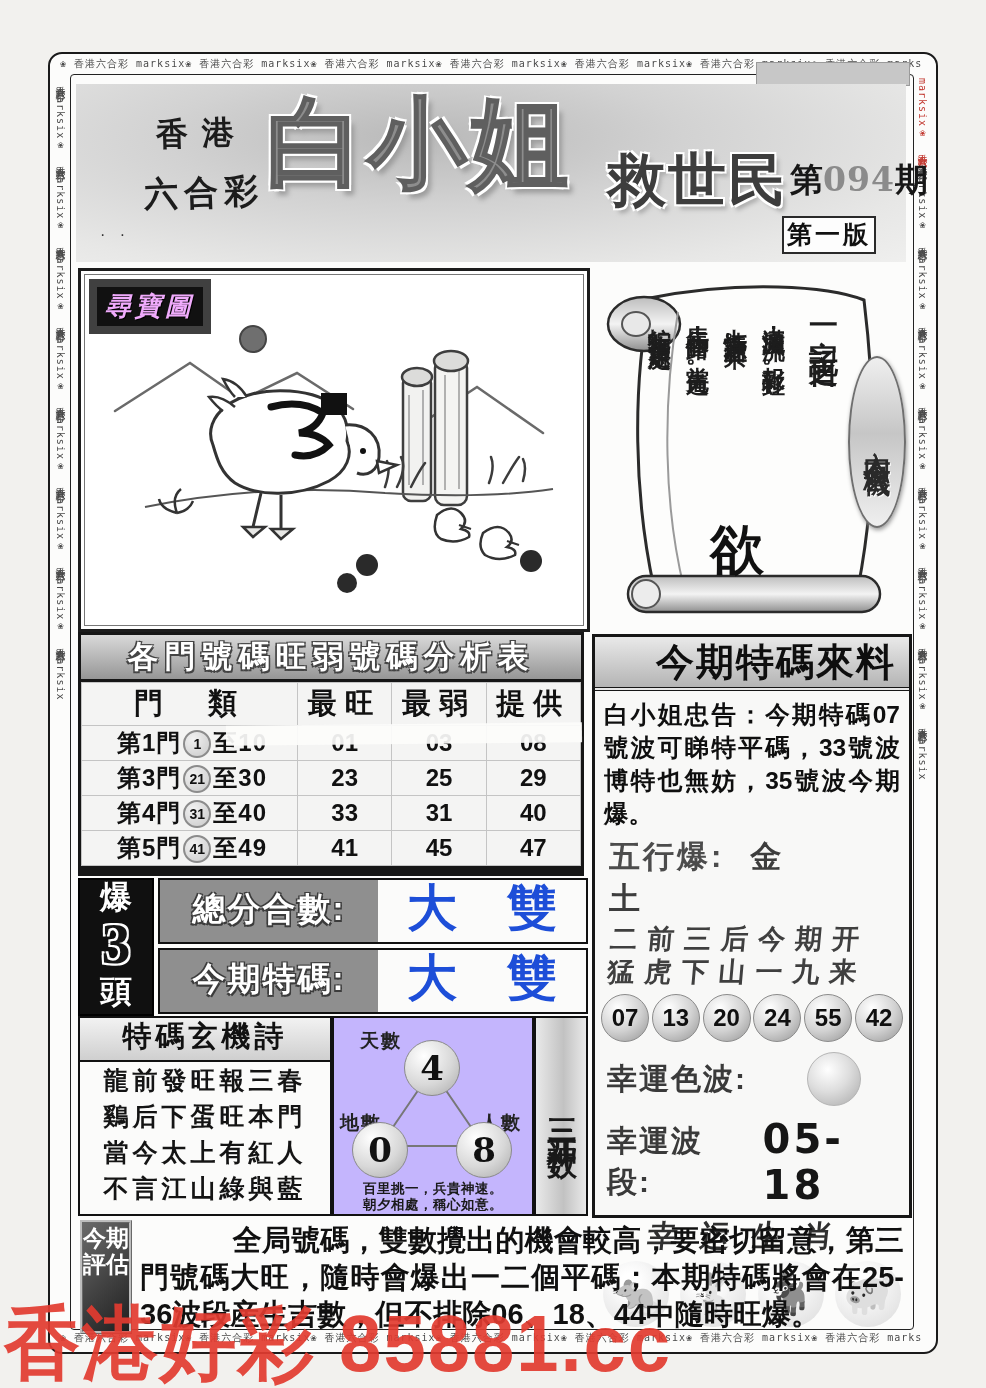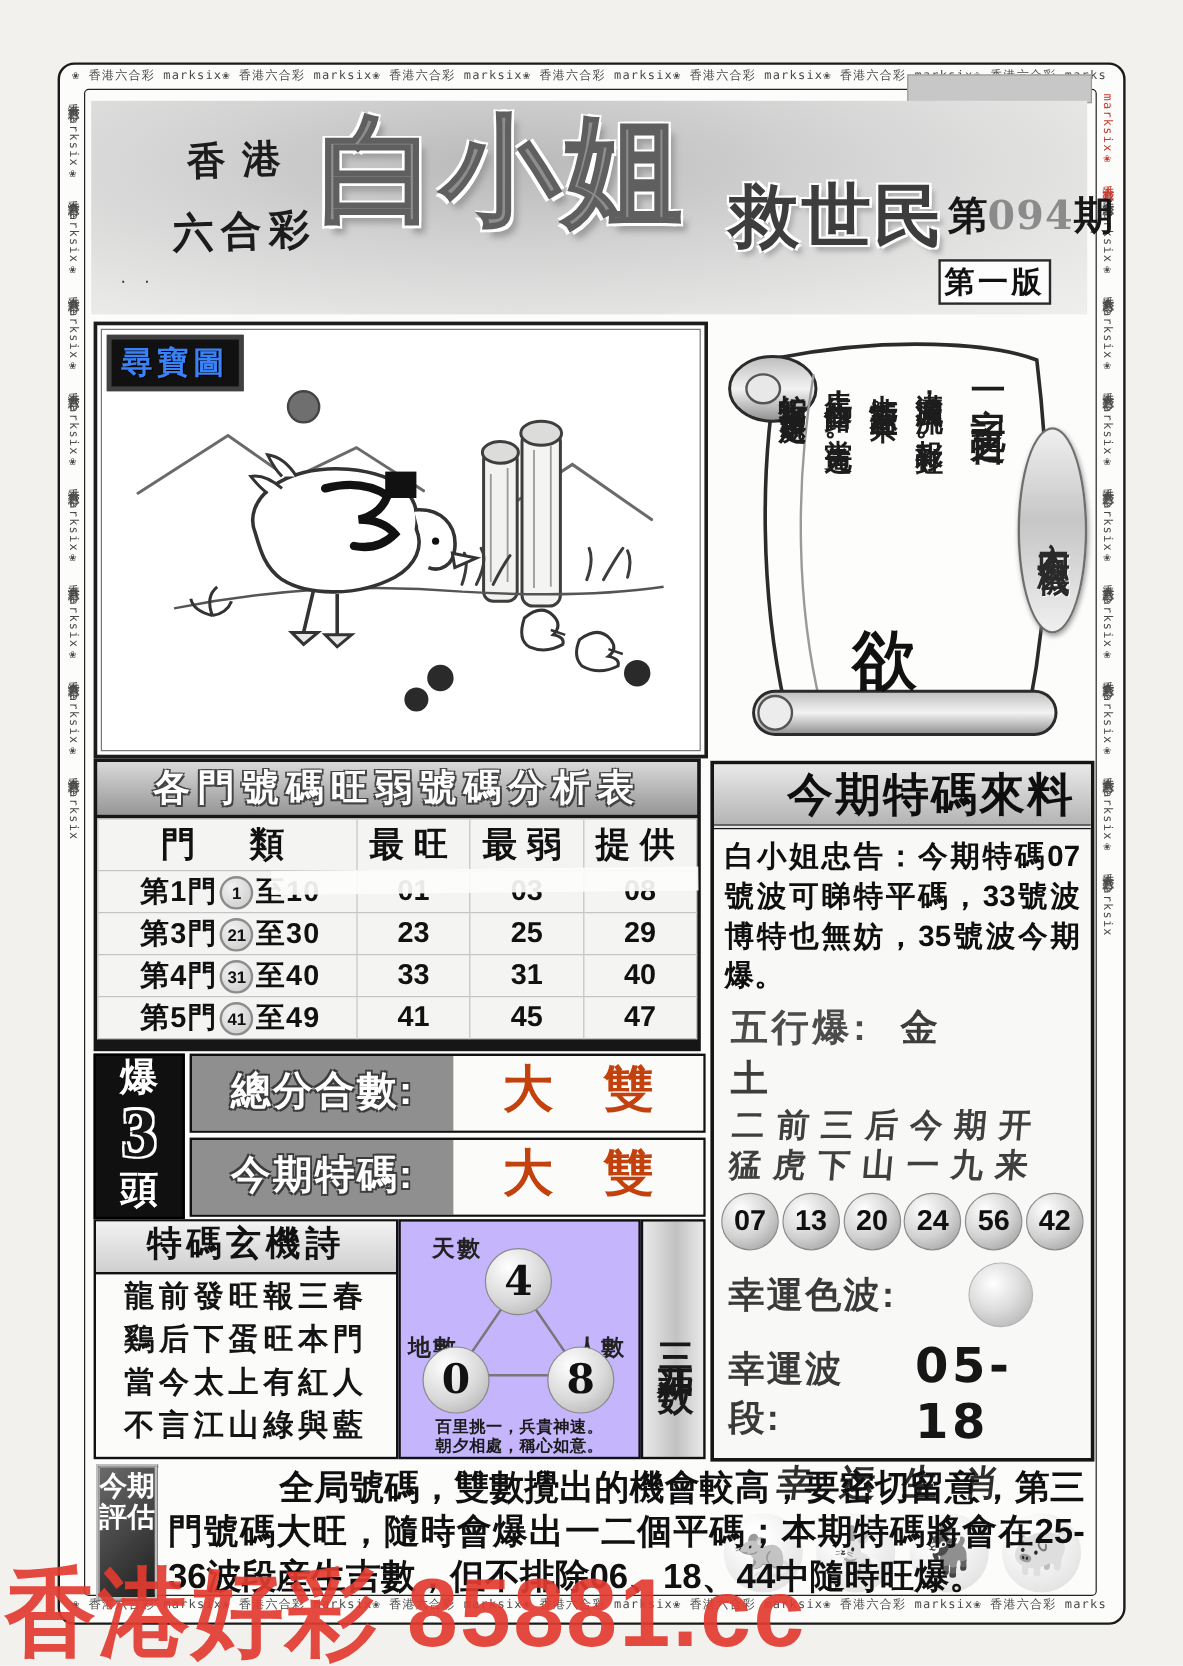--- a/index.html
+++ b/index.html
@@ -39,23 +39,23 @@
   .issue{left:790px;top:158px;font-family:"DejaVu Serif",serif;font-size:33px;font-weight:900;color:#171717;}
   .issue .num{color:#8b8b8b;letter-spacing:1px;}
   .edition{left:782px;top:216px;width:90px;height:34px;background:#fdfdfd;border:2px solid #2a2a2a;
       font-family:"DejaVu Serif",serif;font-size:25px;font-weight:900;color:#111;
       text-align:center;line-height:33px;letter-spacing:3px;}
   .scan-artifact{left:756px;top:62px;width:152px;height:22px;background:#c7c7c7;border:1px solid #9a9a9a;}
 
   
   .pictbox{left:78px;top:268px;width:506px;height:358px;background:#fff;
            border:3px solid #1c1c1c;box-shadow:0 0 0 3px #fff inset,0 0 0 4px #777 inset;}
-  .pict-label{left:8px;top:8px;background:#111;color:#3b82f6;border:4px solid #404040;
+  .pict-label{left:8px;top:8px;background:#111;color:#f0abfc;border:8px solid #404040;
       font-size:26px;font-weight:900;padding:2px 8px;letter-spacing:4px;
-      text-shadow:1px 1px 0 #000;}
+      text-shadow:1px 1px 0 #000;font-style:italic;}
   .drawing{left:4px;top:4px;width:494px;height:346px;}
 
   
   .analysis{left:78px;top:632px;width:506px;height:244px;background:#161616;padding:0;}
   .an-title{margin:3px;height:44px;line-height:44px;text-align:center;
       background:linear-gradient(180deg,#d9d9d9,#969696);
       font-size:31px;font-weight:900;color:#fff;letter-spacing:6px;
       text-shadow:1.5px 1.5px 0 #444,-1.5px -1.5px 0 #444,1.5px -1.5px 0 #444,-1.5px 1.5px 0 #444;}
   table.an{border-collapse:collapse;width:500px;margin:0 3px;background:#f4f4f3;}
   table.an td,table.an th{border:1px solid #c4c4c4;text-align:center;font-weight:900;color:#111;}
@@ -71,21 +71,21 @@
   .burst{left:78px;top:878px;width:506px;height:134px;}
   .burst-badge{left:0;top:0;width:72px;height:134px;background:#101010;border:2px solid #000;
       color:#fff;text-align:center;font-weight:900;font-family:"DejaVu Serif",serif;}
   .burst-badge .c1,.burst-badge .c3{display:block;font-size:32px;line-height:34px;}
   .burst-badge .c2{display:block;font-size:58px;line-height:60px;color:#161616;font-family:"Liberation Serif",serif;
       text-shadow:-2px -2px 0 #fff,2px -2px 0 #fff,-2px 2px 0 #fff,2px 2px 0 #fff;}
   .burst-row{left:80px;width:426px;height:62px;border:2px solid #111;display:flex;}
   .burst-row .lbl{width:218px;background:#8f8f8f;color:#fff;font-size:33px;font-weight:900;
       line-height:58px;text-align:center;letter-spacing:2px;
       text-shadow:1.5px 1.5px 0 #3c3c3c,-1.5px -1.5px 0 #3c3c3c,1.5px -1.5px 0 #3c3c3c,-1.5px 1.5px 0 #3c3c3c;}
-  .burst-row .val{flex:1;background:#fbfbfa;color:#c2410c;font-size:42px;font-weight:900;
+  .burst-row .val{flex:1;background:#fbfbfa;color:#1d4ed8;font-size:50px;font-weight:900;
       line-height:56px;text-align:center;font-family:"DejaVu Serif",serif;}
 
   
   .poem{left:78px;top:1016px;width:250px;height:196px;border:2.5px solid #111;background:#fbfbfa;}
   .poem-title{height:42px;line-height:42px;text-align:center;font-size:29px;font-weight:900;
       letter-spacing:4px;background:linear-gradient(180deg,#f2f2f2,#cfcfcf);border-bottom:2.5px solid #111;color:#111;font-family:Liberation Mono, monospace;}
   .poem-line{font-size:25px;font-weight:900;color:#141414;text-align:center;line-height:36px;letter-spacing:4px;}
 
   .trinity{left:332px;top:1016px;width:198px;height:196px;border:2.5px solid #111;background:#c4b5fd;}
   .t-label{position:absolute;font-size:19px;font-weight:900;color:#222;letter-spacing:2px;}
@@ -324,21 +324,21 @@
   <div class="five"><span>五行爆:</span><span class="val">金 土</span></div>
   <div class="verse">
     <div>二前三后今期开</div>
     <div>猛虎下山一九来</div>
   </div>
   <div class="balls">
     <div class="ball">07</div>
     <div class="ball">13</div>
     <div class="ball">20</div>
     <div class="ball">24</div>
-    <div class="ball">56</div>
+    <div class="ball">55</div>
     <div class="ball">42</div>
   </div>
   <div class="lucky">
     <span>幸運色波:</span>
     <span class="color-ball"></span>
   </div>
   <div class="lucky">
     <span>幸運波段:</span>
     <span class="range-val">05-18</span>
   </div>

